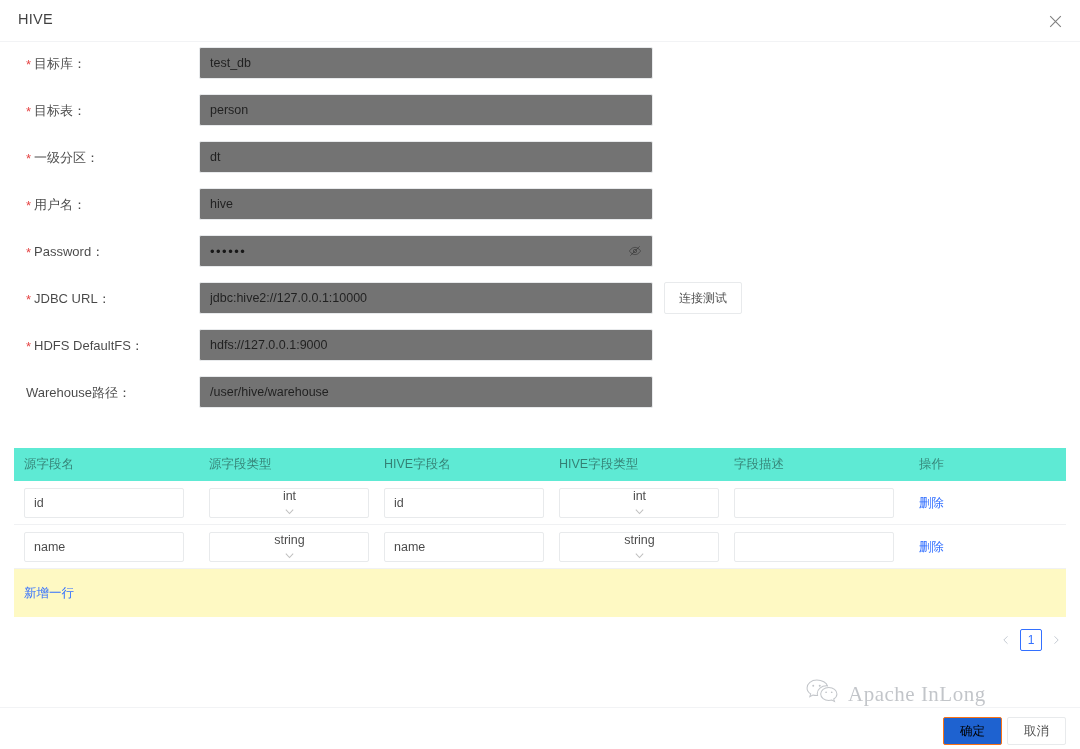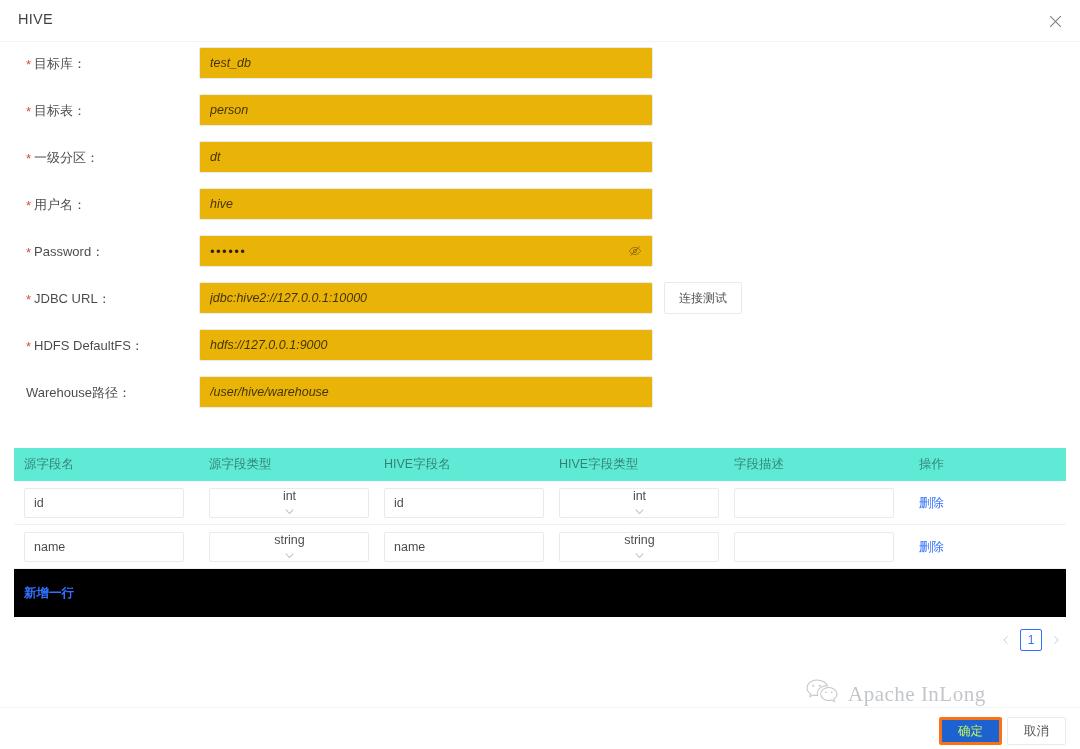--- a/index.html
+++ b/index.html
@@ -61,27 +61,26 @@
     margin-right: 3px;
     position: relative;
     top: 1px;
   }
   .input-box {
     position: absolute;
     left: 191px; top: 5px;
     width: 454px; height: 32px;
     border: 1px solid #e8eaec;
     border-radius: 2px;
-    background: #eab308;
+    background: #737373;
     display: flex; align-items: center;
     padding: 0 10px;
     font-size: 12.5px;
     color: rgba(0,0,0,0.72);
     cursor: text;
-    font-style: italic;
   }
   .input-box .val { flex: 1 1 auto; overflow: hidden; white-space: nowrap; }
   .pw-dots {
     letter-spacing: 1.5px;
     font-size: 13px;
     color: rgba(0,0,0,0.8);
   }
   .eye-icon {
     flex: 0 0 auto;
     color: rgba(0,0,0,0.38);
@@ -163,24 +162,23 @@
     color: rgba(0,0,0,0.25);
     display: flex; align-items: center;
   }
   .del-link {
     font-size: 12.5px;
     color: #3370ff;
     cursor: pointer;
   }
   .tbl-footer {
     height: 48px;
-    background: #000000;
+    background: #fef9c3;
     display: flex; align-items: center;
     padding-left: 10px;
-    font-weight: bold;
   }
   .add-link {
     font-size: 12.5px;
     color: #3370ff;
     cursor: pointer;
   }
 
   
   .pagination {
     position: absolute;
@@ -233,22 +231,22 @@
     display: flex; align-items: center; justify-content: center;
     font-size: 12.5px;
     border-radius: 2px;
     cursor: pointer;
     padding: 0 16px;
     font-family: "Liberation Sans", "DejaVu Sans", sans-serif;
   }
   .btn-primary {
     right: 78px;
     background: #1e62d0;
-    border: 3px solid #f97316;
-    color: #bef264;
+    border: 1px solid #f97316;
+    color: #000000;
   }
   .btn-default {
     right: 14px;
     background: #fff;
     border: 1px solid #e8eaec;
     color: rgba(0,0,0,0.72);
   }
 </style>
 </head>
 <body>

